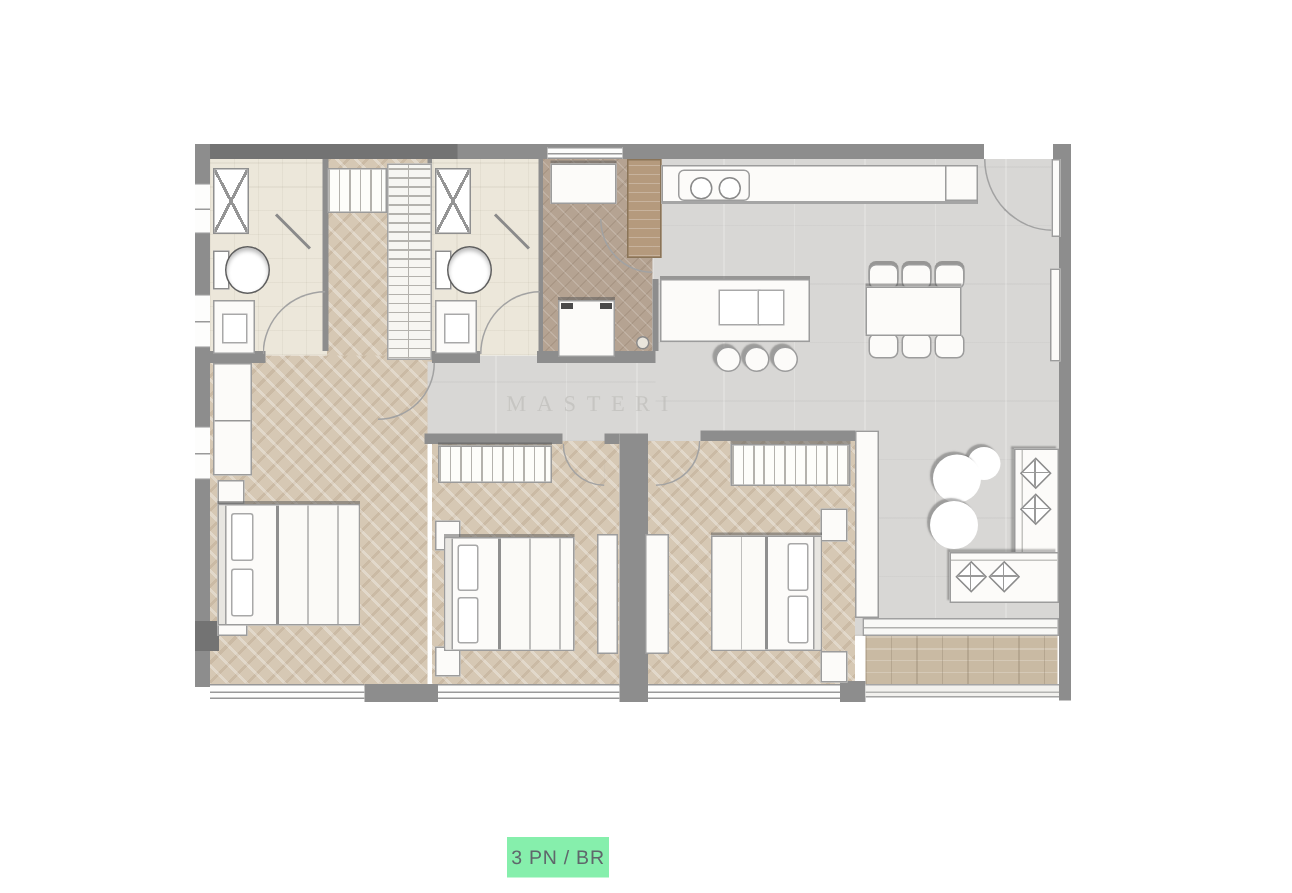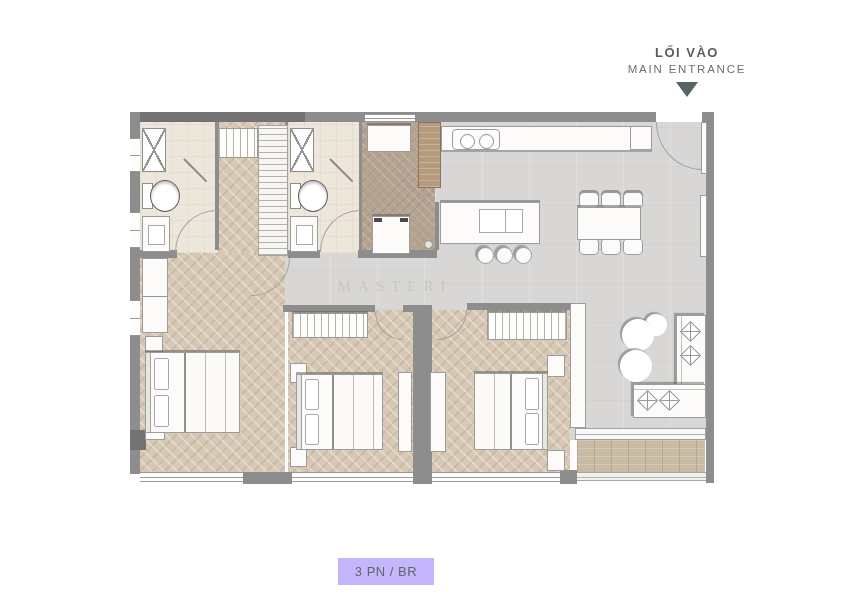--- a/index.html
+++ b/index.html
@@ -73,38 +73,33 @@
       linear-gradient(to bottom right, transparent calc(50% - 1px), #9a9a9a calc(50% - 1px) 50%, transparent 50%),
       linear-gradient(to top right, transparent calc(50% - 1px), #9a9a9a calc(50% - 1px) 50%, transparent 50%);}
   
   .entr{position:absolute;left:612px;top:45px;width:150px;text-align:center;color:#565e62;}
   .entr-vi{font-size:13px;font-weight:bold;letter-spacing:1.5px;}
   .entr-en{font-size:11.5px;letter-spacing:1.8px;margin-top:3px;color:#6a7276;}
   .entr-arrow{width:0;height:0;margin:7px auto 0;border-left:11px solid transparent;
       border-right:11px solid transparent;border-top:15px solid #5b6265;}
   .legend{position:absolute;top:558px;left:338px;height:27px;display:flex;}
   .lg{height:27px;line-height:27px;text-align:center;font-size:13px;letter-spacing:.5px;color:#5f676b;}
-  .lg.tan{width:96px;background:#c4b5fd;}
+  .lg.tan{width:68px;background:#86efac;}
   .lg.gry{width:119px;background:#e1e1df;}
   .wm{position:absolute;left:160px;top:166px;width:210px;text-align:center;
       font-family:"Liberation Serif",serif;font-size:15px;letter-spacing:7px;
       color:#b9b8b4;opacity:.55;}
 </style>
 </head>
 <body>
 
 <div class="stage">
 
-  <div class="entr">
-    <div class="entr-vi">LỐI VÀO</div>
-    <div class="entr-en">MAIN ENTRANCE</div>
-    <div class="entr-arrow"></div>
-  </div>
-
-  <div class="abs" style="left:130px;top:112px;width:584px;height:378px;">
+
+  <div class="abs" style="left:130px;top:96px;width:584px;height:378px;">
 
     <div class="abs gray" style="left:305px;top:10px;width:271px;height:318px;"></div>
     <div class="abs gray" style="left:153px;top:141px;width:154px;height:57px;"></div>
     <div class="abs bathf" style="left:10px;top:10px;width:78px;height:131px;"></div>
     <div class="abs wood" style="left:88px;top:10px;width:70px;height:135px;"></div>
     <div class="abs bathf" style="left:158px;top:10px;width:74px;height:131px;"></div>
     <div class="abs utilf" style="left:232px;top:10px;width:73px;height:131px;"></div>
     <div class="abs wood" style="left:10px;top:141px;width:145px;height:221px;"></div>
     <div class="abs wood" style="left:158px;top:198px;width:125px;height:164px;"></div>
     <div class="abs wood" style="left:302px;top:198px;width:138px;height:164px;"></div>

